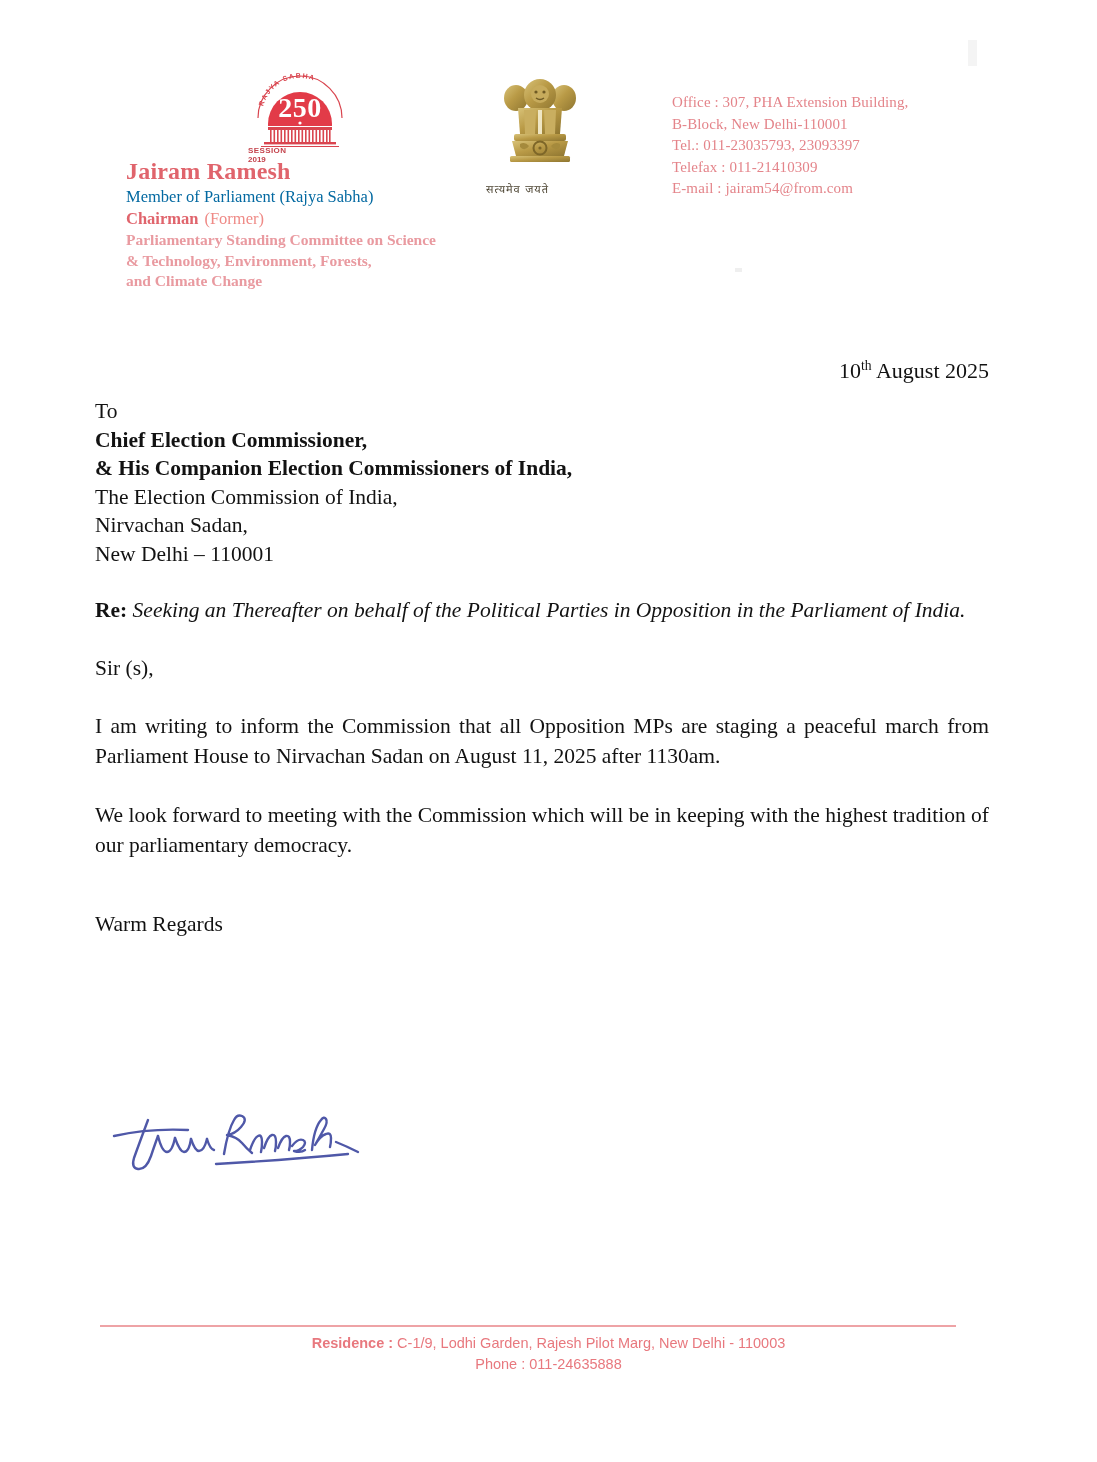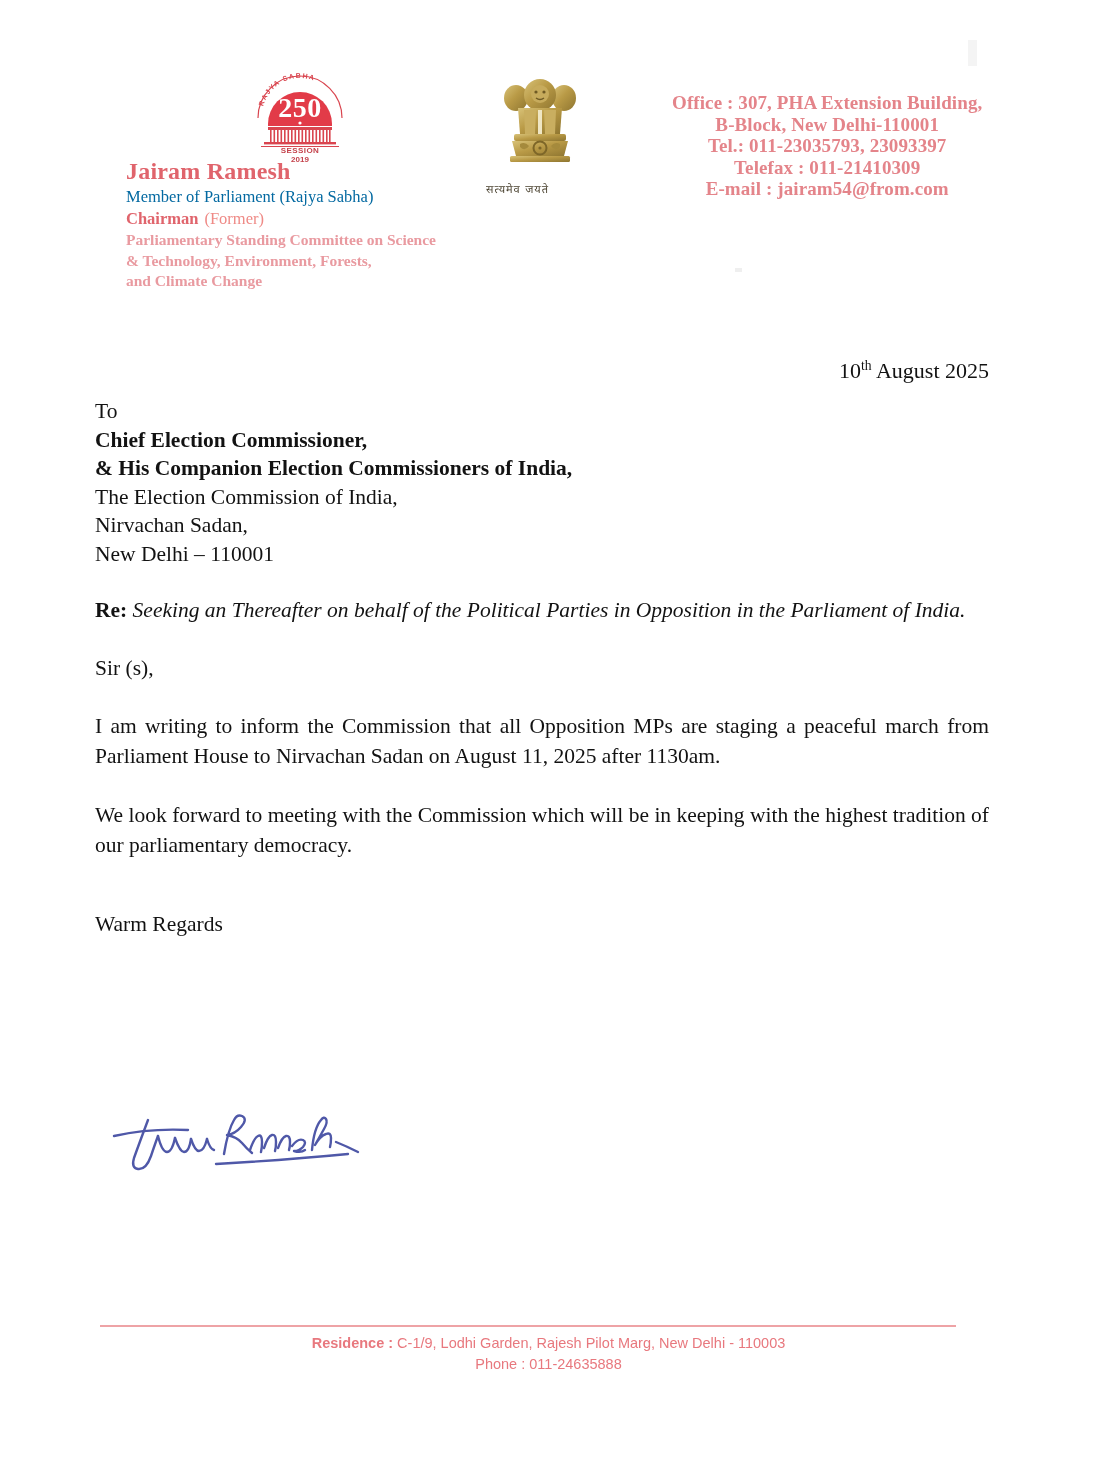--- a/index.html
+++ b/index.html
@@ -96,25 +96,24 @@
     letter-spacing: 1px;
     margin-top: 1px;
     font-family: "DejaVu Sans", sans-serif;
   }
 
   .contact-block {
     position: absolute;
     left: 672px;
     top: 92px;
     color: #e4848a;
-    font-size: 19px;
+    font-size: 15px;
     line-height: 21.5px;
-    font-weight: bold;
+    font-weight: normal;
     letter-spacing: 0.1px;
-    text-align: center;
   }
 
   .scan-artifact {
     position: absolute;
     left: 968px;
     top: 40px;
     width: 9px;
     height: 26px;
     background: #f4f4f4;
   }
@@ -262,21 +261,21 @@
           <rect x="64" y="58" width="1.6" height="12"></rect>
             <rect x="67.5" y="58" width="1.6" height="12"></rect>
           <rect x="71" y="58" width="1.6" height="12"></rect>
             <rect x="74.5" y="58" width="1.6" height="12"></rect>
           <rect x="78" y="58" width="1.6" height="12"></rect>
             <rect x="81" y="58" width="1.6" height="12"></rect>
         </g>
         <rect x="16" y="70" width="72" height="2.4" fill="#d9454f"></rect>
         <rect x="13" y="74" width="78" height="1" fill="#d9454f"></rect>
       </svg>
-      <div style="position:absolute;left:0;top:74px;width:104px;text-align:center;">
+      <div style="position:absolute;left:0;top:74px;width:104px;text-align:left;">
         <div style="font-family:'Liberation Sans',sans-serif;font-size:8px;font-weight:bold;color:#c4434c;letter-spacing:0.4px;">
           <span>SESSION</span>
         </div>
         <div style="font-family:'Liberation Sans',sans-serif;font-size:8px;font-weight:bold;color:#c4434c;">2019</div>
       </div>
     </div>
 
     <div class="name-block">
       <div class="name-line">Jairam Ramesh</div>
       <div class="mp-line">Member of Parliament (Rajya Sabha)</div>

